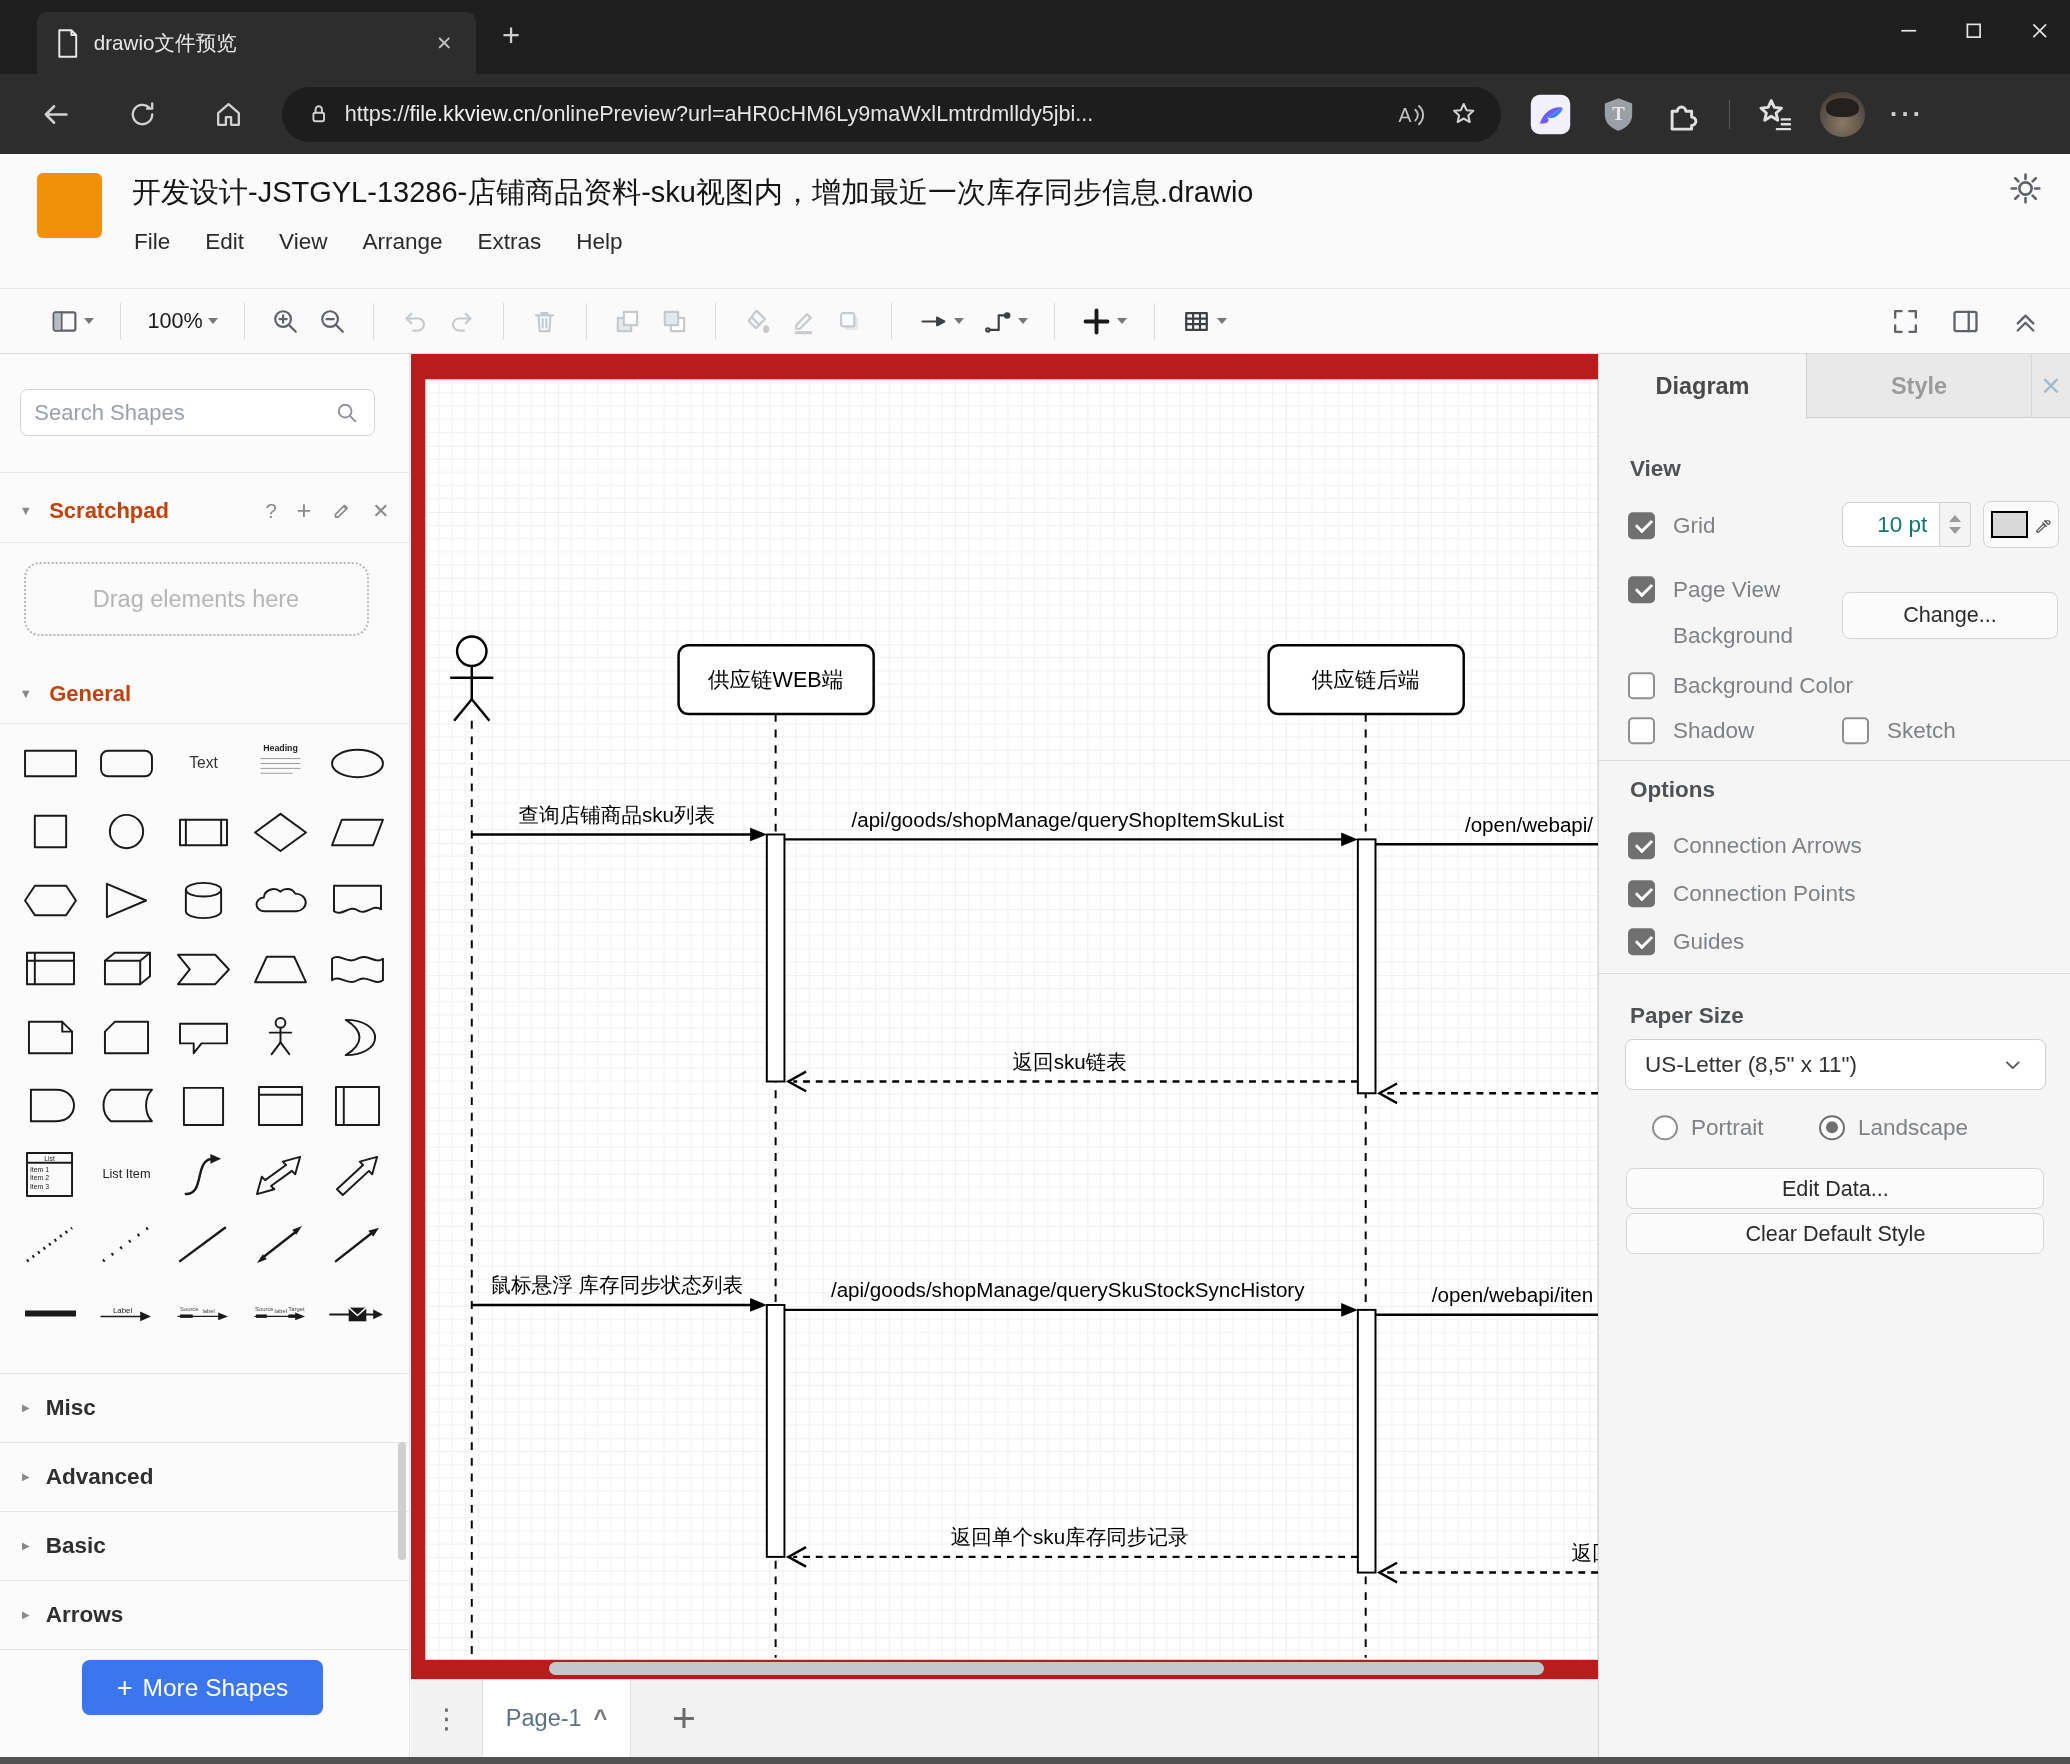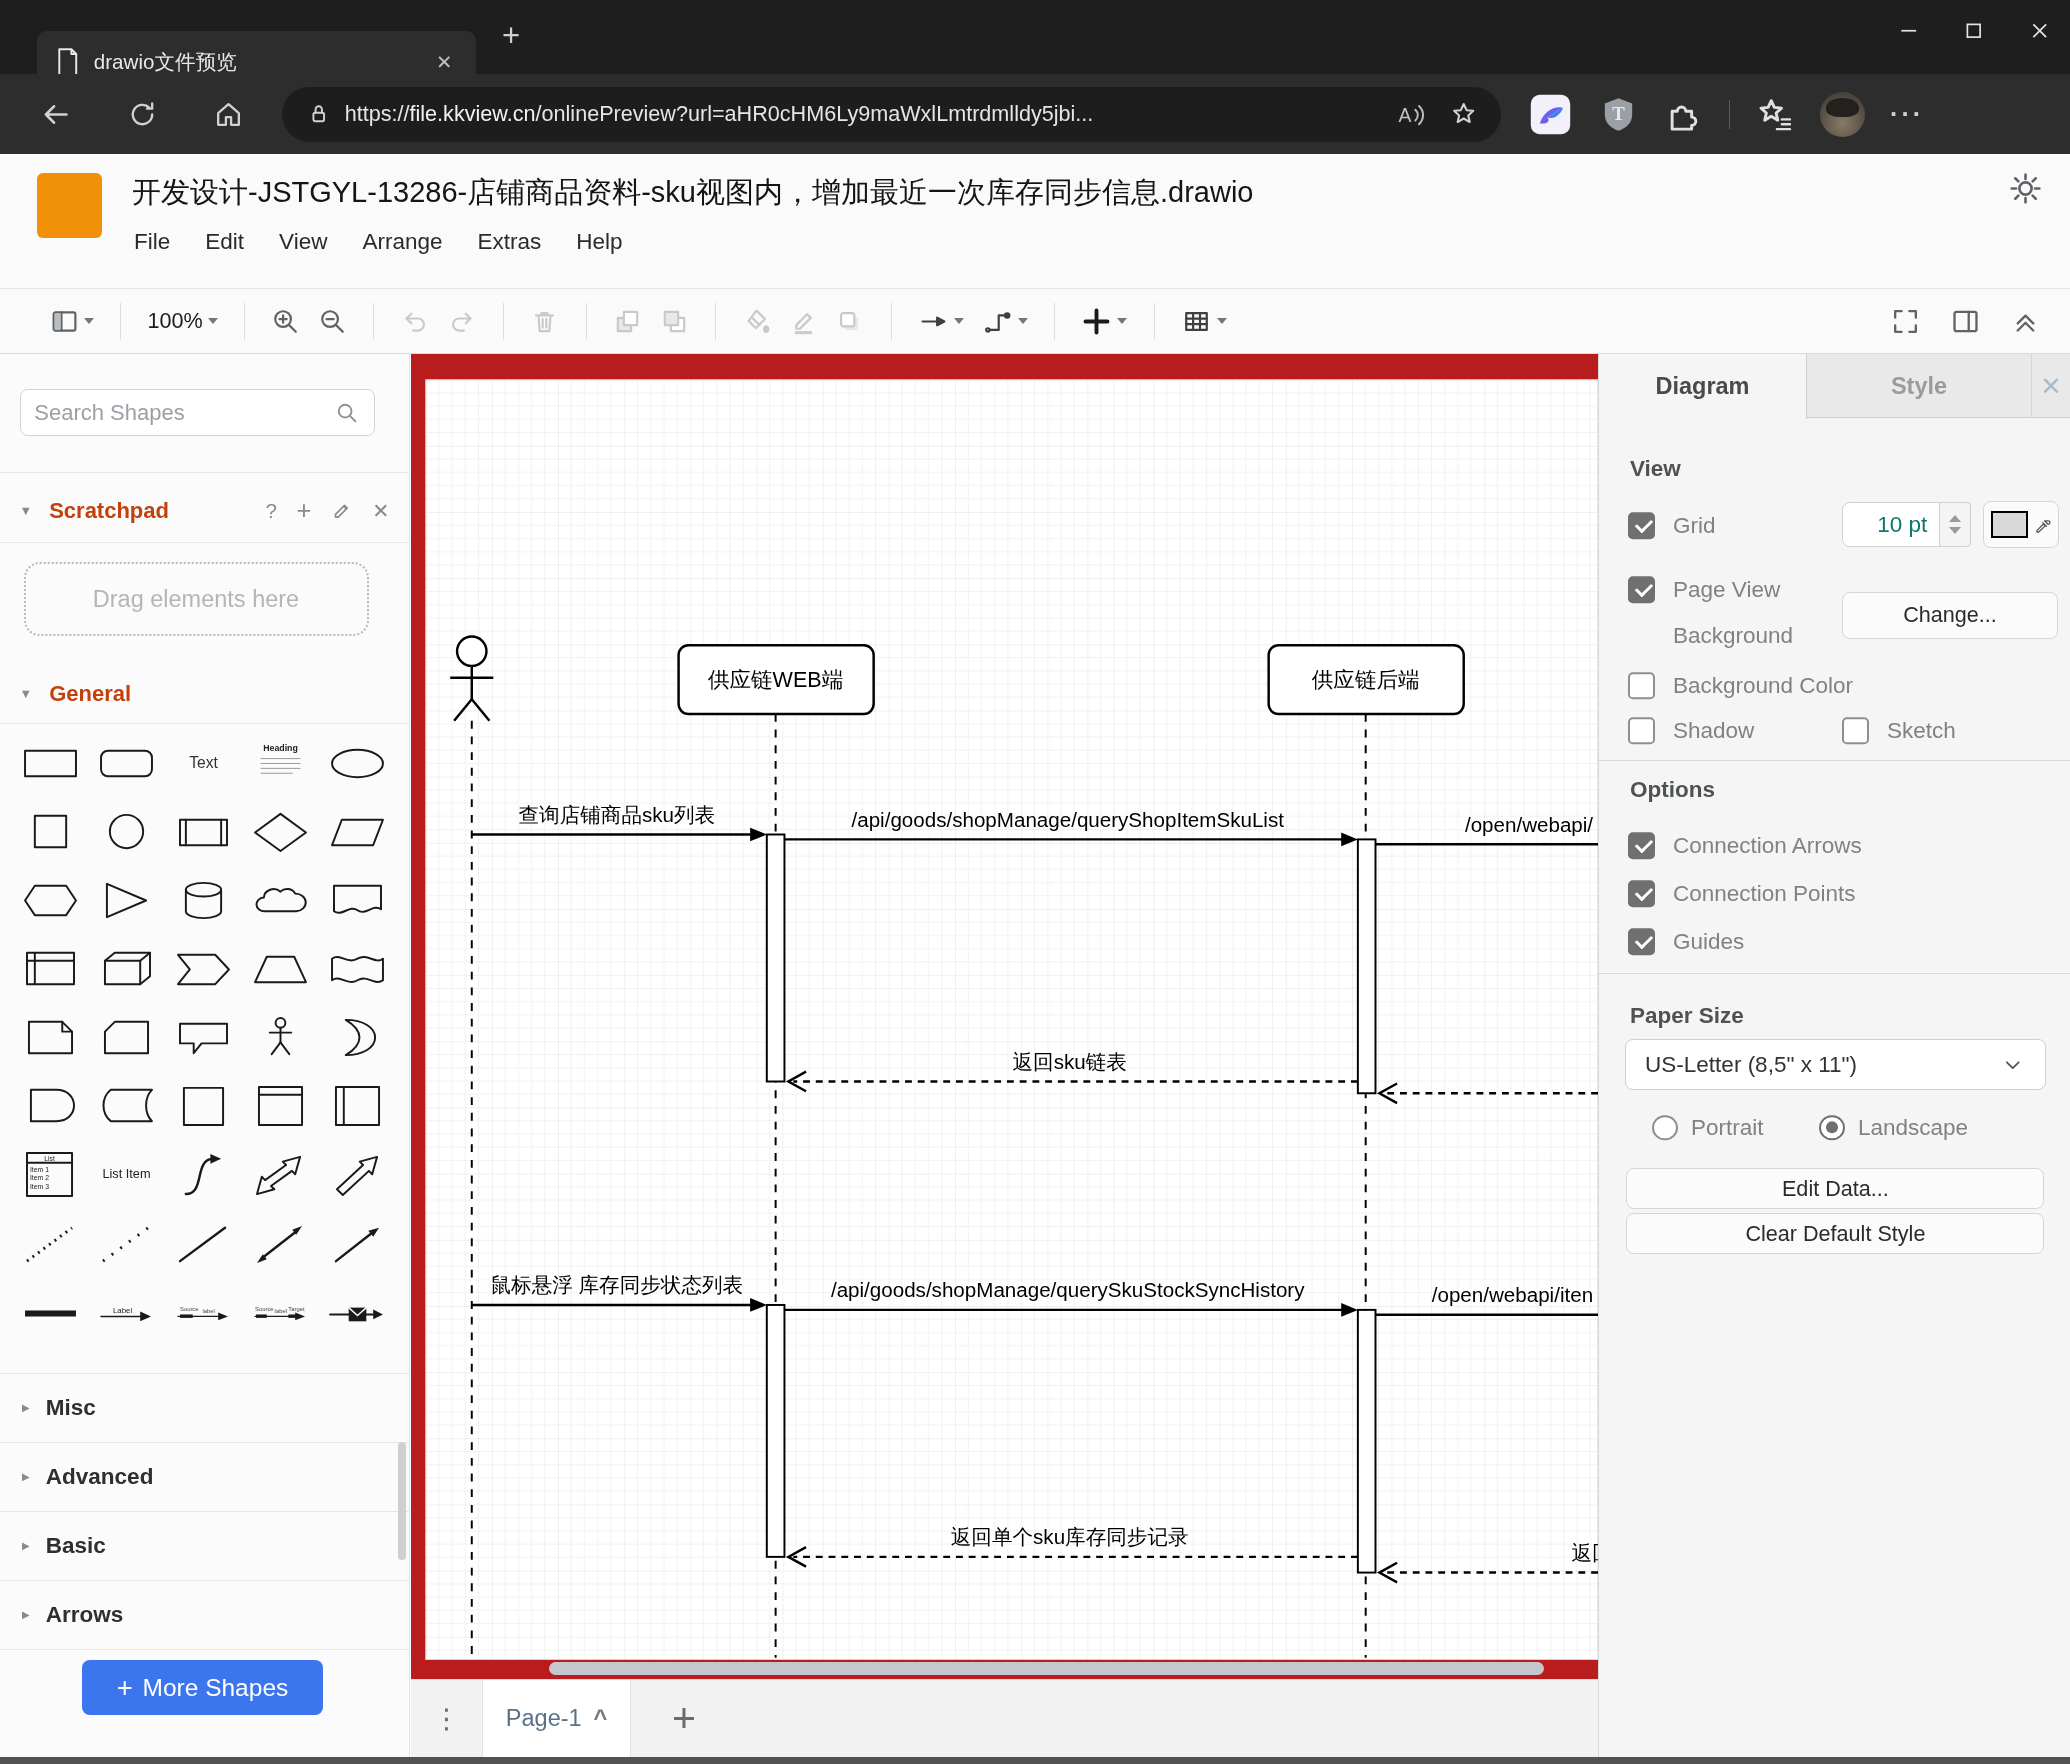--- a/index.html
+++ b/index.html
@@ -1,21 +1,21 @@
 <!DOCTYPE html>
 <html><head>
 <meta charset="utf-8">
 <style>
   * { margin:0; padding:0; box-sizing:border-box; }
   html,body { width:2070px; height:1764px; font-family:"Liberation Sans", sans-serif; background:#fff; overflow:hidden; }
   svg { display:block; }
 
   
   #titlebar { position:absolute; left:0; top:0; width:2070px; height:74px; background:#1e1e1e; }
-  #tab { position:absolute; left:37px; top:11.8px; width:439px; height:63px; background:#2d2d2d; border-radius:9.8px 9.8px 0 0; display:flex; align-items:center; padding:0 17.6px;margin-top:19px; }
+  #tab { position:absolute; left:37px; top:11.8px; width:439px; height:63px; background:#2d2d2d; border-radius:9.8px 9.8px 0 0; display:flex; align-items:center; padding:0 17.6px; }
   #tab .ttl { flex:1; color:#e8e8e8; font-size:20.6px; margin-left:13.7px; white-space:nowrap; overflow:hidden; }
   #tab .cls { color:#c0c0c0; font-size:19.6px; padding:0 5.9px; }
   #newtab { position:absolute; left:502px; top:17.6px; color:#cfcfcf; font-size:31px; font-weight:300; }
   .winbtn { position:absolute; top:0; width:61px; height:61px; display:flex; align-items:center; justify-content:center; }
 
   
   #navbar { position:absolute; left:0; top:74px; width:2070px; height:80px; background:#2d2d2d; }
   .navic { position:absolute; top:19.6px; width:41px; height:41px; display:flex; align-items:center; justify-content:center; }
   #urlpill { position:absolute; left:282px; top:12.7px; width:1219px; height:55px; background:#1d1d1d; border-radius:27.4px; display:flex; align-items:center; padding:0 23.5px; }
   #urltext { font-size:21.6px; white-space:nowrap; overflow:hidden; flex:1; margin-left:13.7px; }

